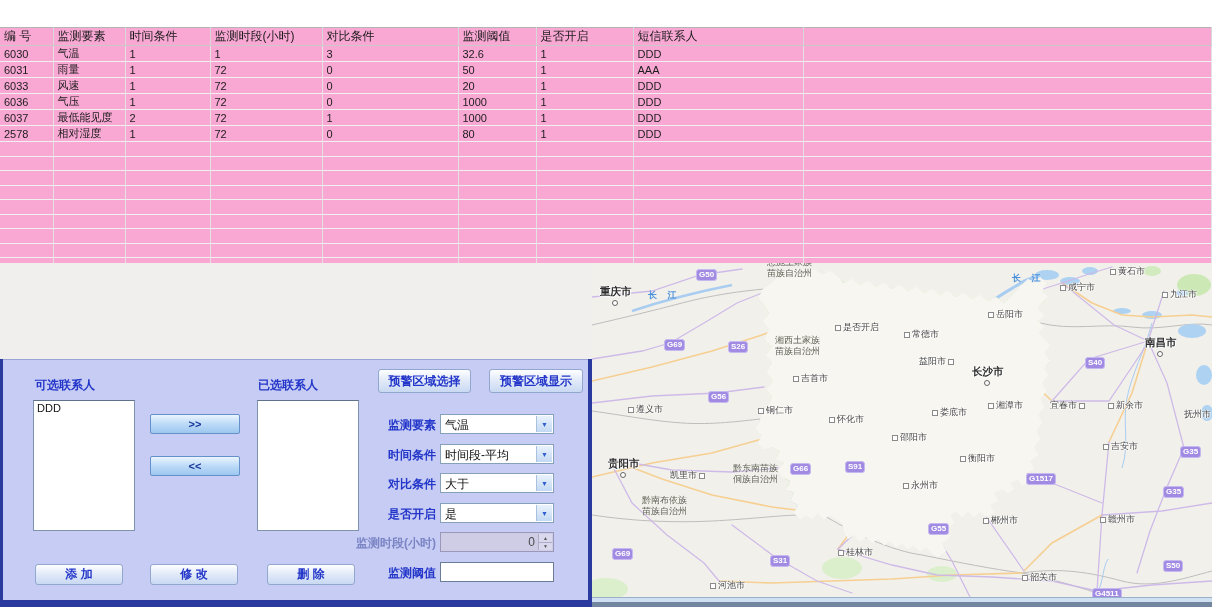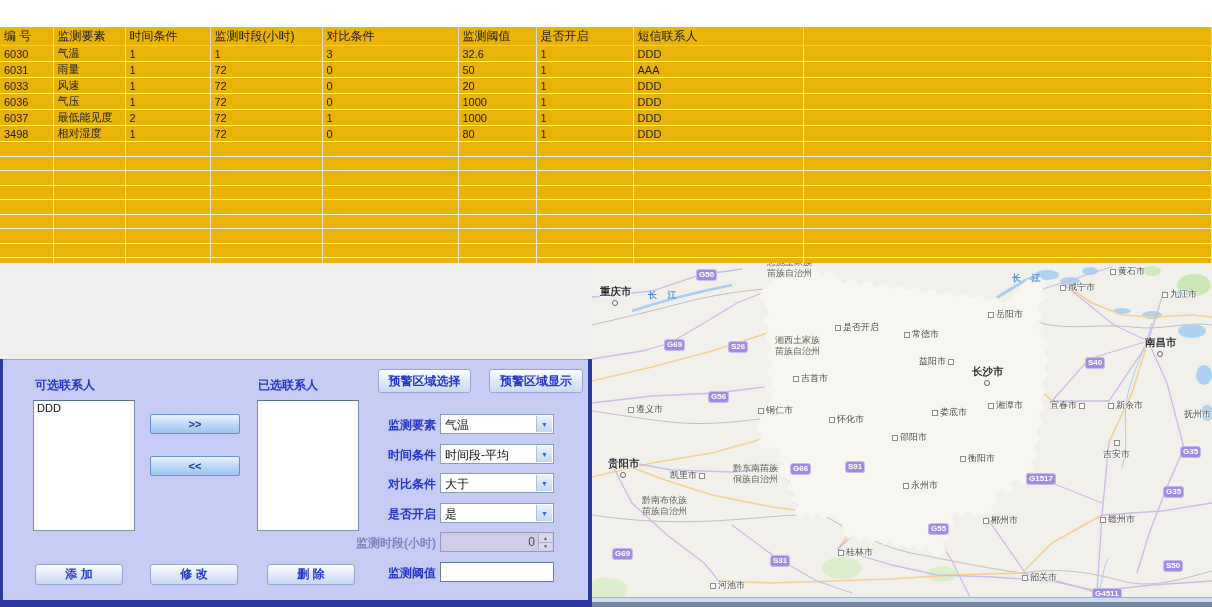--- a/index.html
+++ b/index.html
@@ -6,21 +6,21 @@
   .app{position:relative;width:1212px;height:607px;background:#ffffff;
        font-family:"Liberation Sans","DejaVu Sans",sans-serif;overflow:hidden;
        outline:1px solid #b9bec9;}
   
   .titlebar{position:absolute;left:0;top:0;width:1212px;height:26px;background:#fff;}
   .title{position:absolute;left:8px;top:5px;font-size:13px;color:#1a1a1a;}
   .close-btn{position:absolute;right:14px;top:4px;width:18px;height:18px;line-height:18px;
              text-align:center;font-size:13px;color:#444;cursor:pointer;}
   
   .grid{position:absolute;left:0;top:27px;width:1212px;border-collapse:collapse;table-layout:fixed;
-        font-size:11px;color:#1c1c1c;background:#eab308;border-top:1px solid #b4b4b4;border-bottom:1px solid #9a9a9a;}
+        font-size:11px;color:#1c1c1c;background:#f9a8d4;border-top:1px solid #b4b4b4;border-bottom:1px solid #9a9a9a;}
   .grid thead tr{height:18px;}
   .grid th{font-weight:normal;font-size:12px;text-align:left;padding:0 4px;
            border-right:1px solid #d7d7d7;border-bottom:1px solid #c9c9c9;white-space:nowrap;overflow:hidden;}
   .grid tbody tr{height:14.5px;}
   .grid td{padding:0 4px;border-right:1px solid #e3e3e3;border-bottom:1px solid #f0f0f0;
            white-space:nowrap;overflow:hidden;}
   
   .spacer{position:absolute;left:0;top:263px;width:592px;height:96px;background:#f0efed;
           border-right:1px solid #d9d9d9;}
   
@@ -152,21 +152,21 @@
           <td>最低能见度</td>
           <td>2</td>
           <td>72</td>
           <td>1</td>
           <td>1000</td>
           <td>1</td>
           <td>DDD</td>
           <td></td>
         </tr>
         <tr>
-          <td>3498</td>
+          <td>2578</td>
           <td>相对湿度</td>
           <td>1</td>
           <td>72</td>
           <td>0</td>
           <td>80</td>
           <td>1</td>
           <td>DDD</td>
           <td></td>
         </tr>
         <tr>
@@ -533,21 +533,21 @@
           <span class="msq"></span>
         </div>
         <div class="map-city" style="left: 516px; top: 136px;">
           <span class="msq"></span>
           <span>新余市</span>
         </div>
         <div class="map-city" style="left: 568px; top: 145px; margin-left: 24px;">
           <span>抚州市</span>
           <span class="msq"></span>
         </div>
-        <div class="map-city" style="left: 511px; top: 177px; flex-direction: column;">
+        <div class="map-city" style="left: 511px; top: 177px;">
           <span class="msq"></span>
           <span>吉安市</span>
         </div>
         <div class="map-city" style="left: 508px; top: 250px;">
           <span class="msq"></span>
           <span>赣州市</span>
         </div>
         <div class="map-city" style="left: 430px; top: 308px;">
           <span class="msq"></span>
           <span>韶关市</span>

